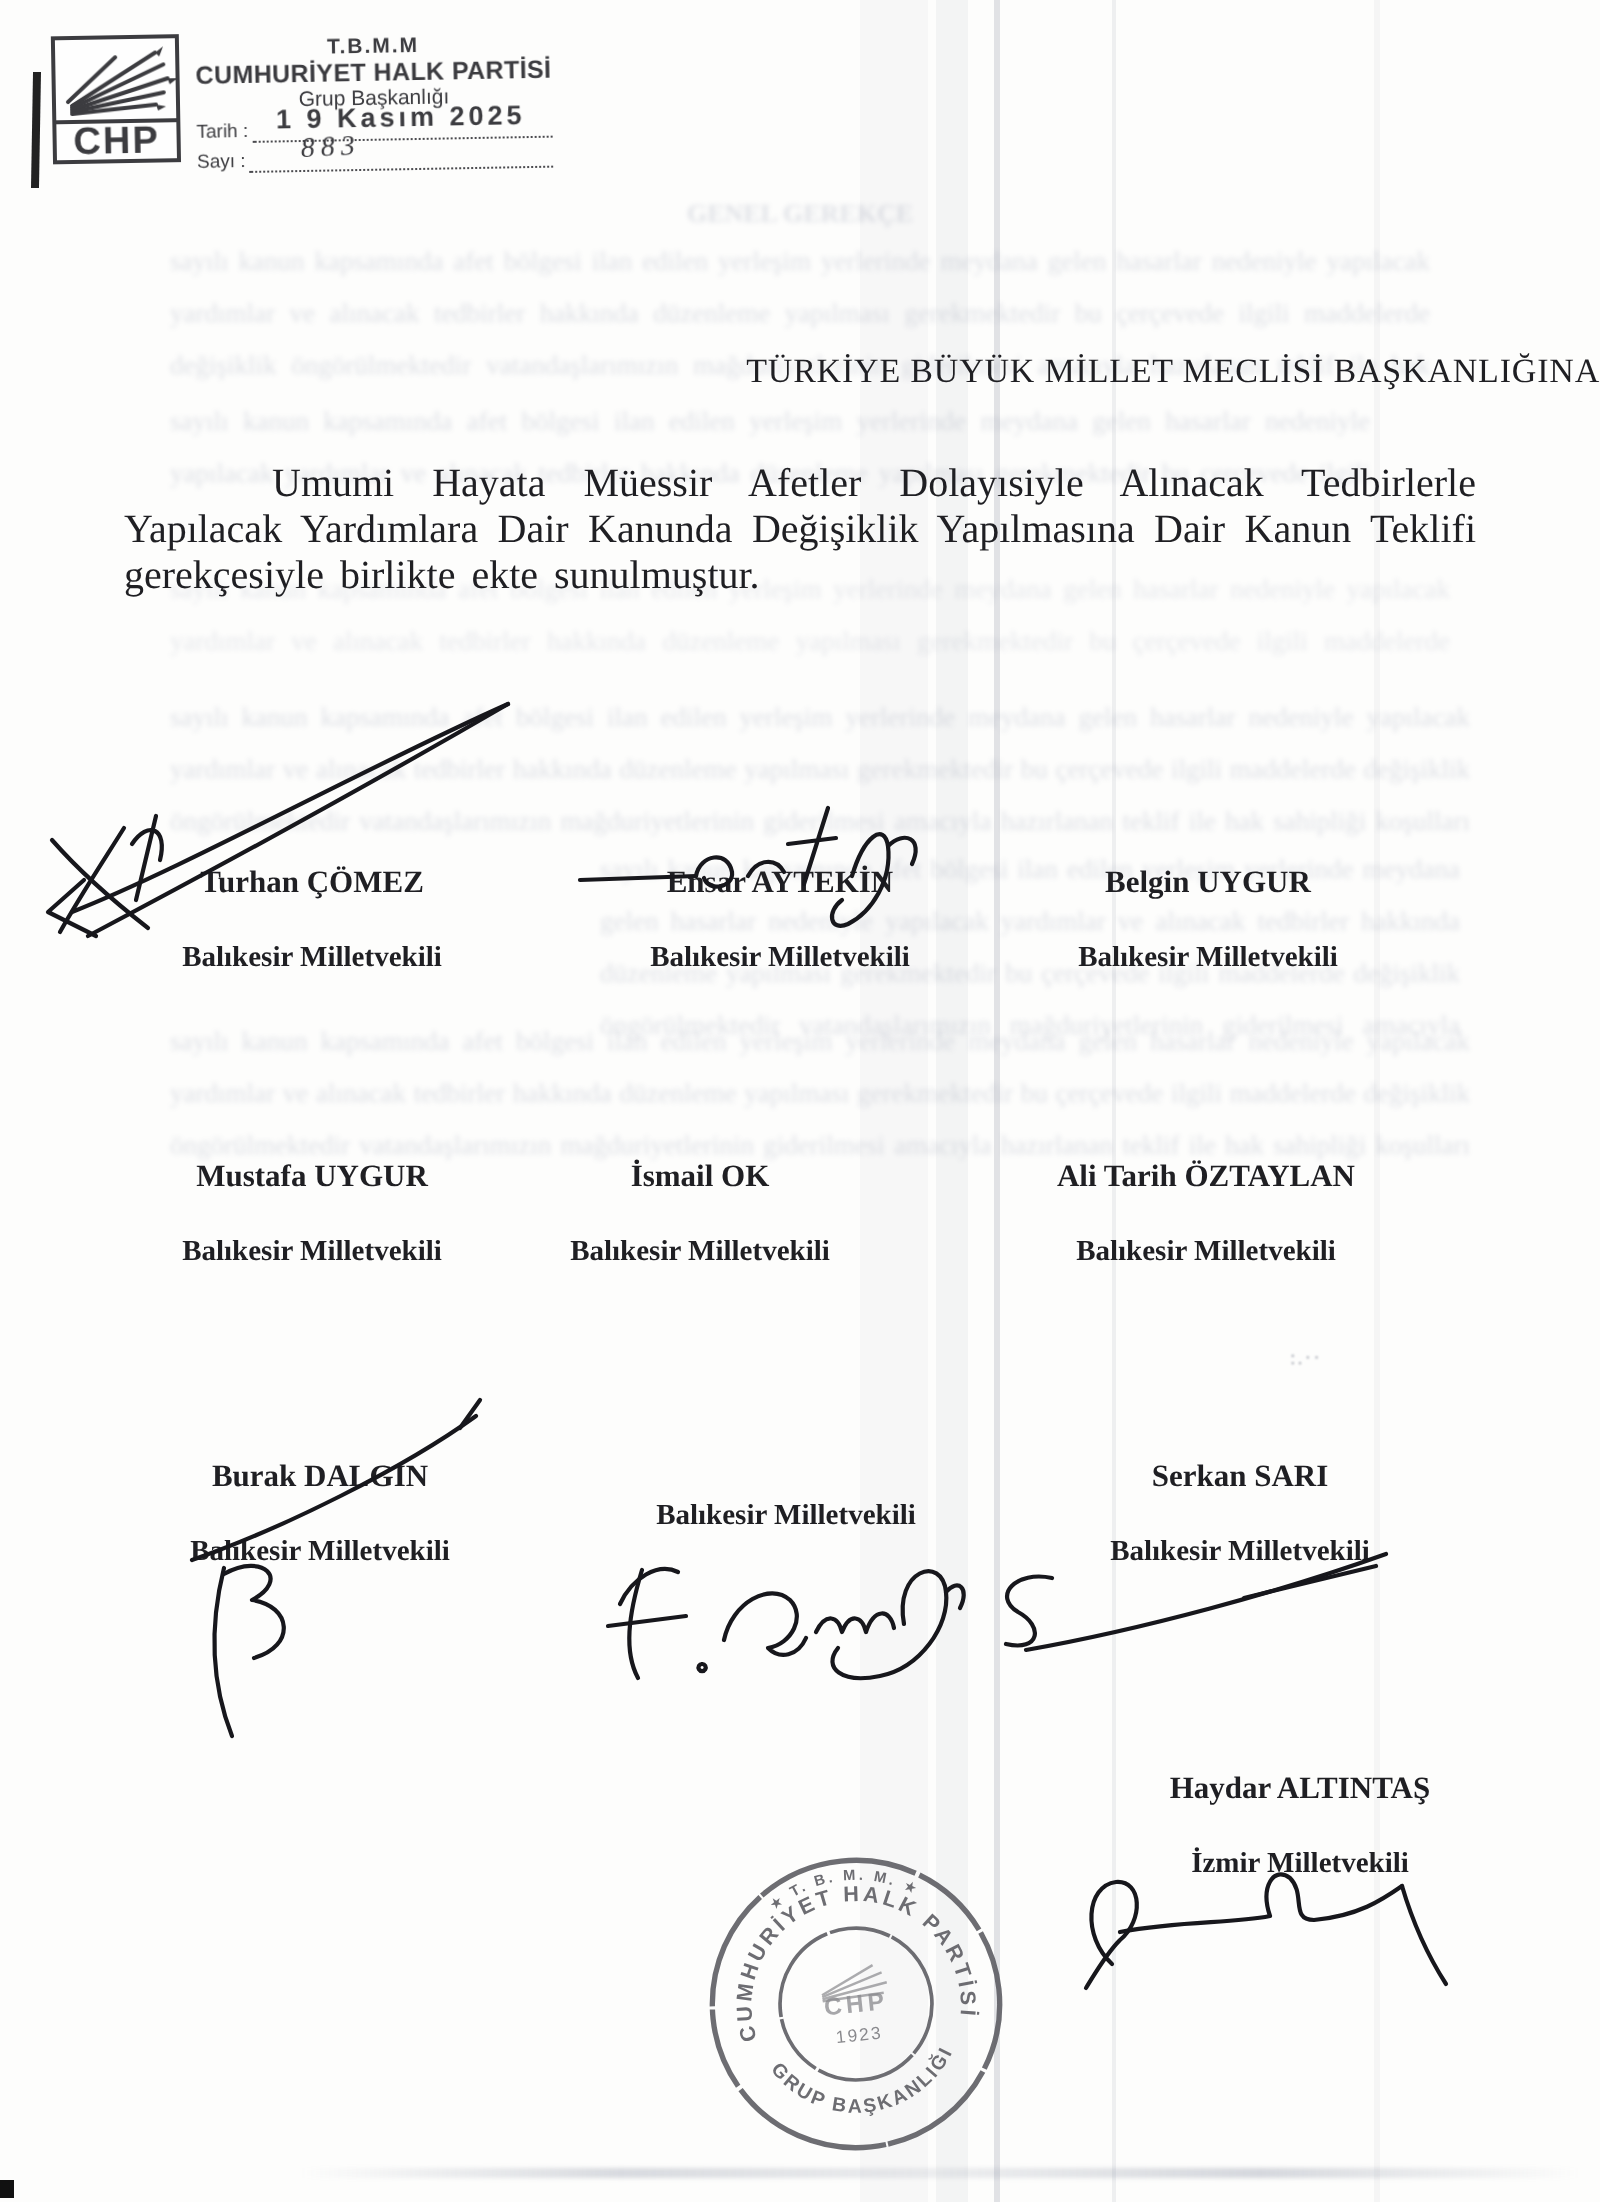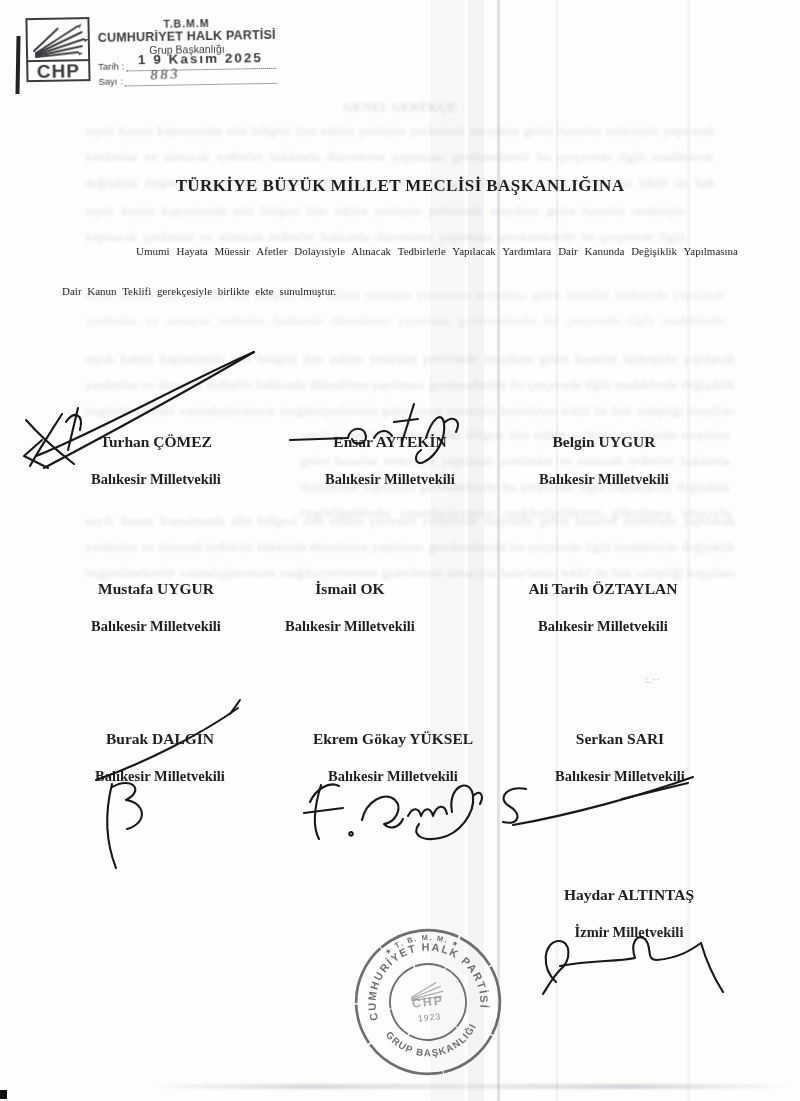--- a/index.html
+++ b/index.html
@@ -30,24 +30,24 @@
   .hs-right{flex:1;padding-top:2px;}
   .hs-tbmm{font-weight:bold;font-size:10.5px;text-align:center;letter-spacing:1px;}
   .hs-party{font-weight:bold;font-size:12.5px;letter-spacing:.2px;white-space:nowrap;}
   .hs-unit{font-size:10.5px;text-align:center;}
   .hs-field{display:flex;align-items:flex-end;font-size:9.5px;margin-top:3px;position:relative;}
   .hs-label{flex:0 0 auto;padding-right:2px;}
   .hs-dots{flex:1;border-bottom:1.6px dotted #4a4a4e;height:11px;position:relative;}
   .hs-date{position:absolute;left:12px;top:-7px;font-weight:bold;font-size:13.5px;letter-spacing:2px;white-space:nowrap;font-family:"Liberation Sans","DejaVu Sans",sans-serif;}
   .hs-sayi{position:absolute;left:26px;top:-7px;font-size:14px;font-style:italic;letter-spacing:3px;transform:rotate(-2deg);font-family:"Liberation Serif",serif;}
   
-  .doc-title{position:absolute;left:0;top:176px;width:100%;text-align:center;
-    font-weight:bold;font-size:17px;letter-spacing:.4px;}
+  .doc-title{position:absolute;left:0;top:176px;width:100%;text-align:right;
+    font-weight:normal;font-size:17px;letter-spacing:.4px;}
   .doc-body{position:absolute;left:62px;top:231px;width:676px;
-    font-size:11px;line-height:40px;text-align:justify;text-indent:74px;word-spacing:3px;}
+    font-size:20px;line-height:23px;text-align:justify;text-indent:74px;word-spacing:3px;}
   .doc-closing{position:absolute;left:62px;top:326px;width:676px;
     font-size:16.5px;text-indent:74px;}
   
   .signer{position:absolute;width:220px;text-align:center;}
   .s-name{font-weight:bold;font-size:15.5px;white-space:nowrap;}
   .s-title{font-weight:bold;font-size:14.5px;margin-top:20px;white-space:nowrap;}
   
   .sig{position:absolute;pointer-events:none;}
   .sig path{fill:none;stroke:#17171c;stroke-width:2.1;stroke-linecap:round;stroke-linejoin:round;}
   
@@ -139,28 +139,27 @@
   </div>
   <div class="signer" style="left:493px;top:580px;">
     <div class="s-name">Ali Tarih ÖZTAYLAN</div>
     <div class="s-title">Balıkesir Milletvekili</div>
   </div>
   <div class="signer" style="left:50px;top:730px;">
     <div class="s-name">Burak DALGIN</div>
     <div class="s-title">Balıkesir Milletvekili</div>
   </div>
   <div class="signer" style="left:283px;top:730px;">
-    <div class="s-name">Ekrem Gökay YÜKSEL</div>
     <div class="s-title">Balıkesir Milletvekili</div>
   </div>
   <div class="signer" style="left:510px;top:730px;">
     <div class="s-name">Serkan SARI</div>
     <div class="s-title">Balıkesir Milletvekili</div>
   </div>
-  <div class="signer" style="left:519px;top:886px;text-align:center;">
+  <div class="signer" style="left:540px;top:886px;text-align:center;">
     <div class="s-name">Haydar ALTINTAŞ</div>
     <div class="s-title">İzmir Milletvekili</div>
   </div>
 
   <svg class="sig" style="left:22px;top:344px;" width="240" height="128" viewBox="0 0 240 128">
     <path d="M14,112 C70,90 160,40 232,8"></path>
     <path d="M232,8 C170,44 90,88 22,124"></path>
     <path d="M40,70 C30,86 18,104 8,122"></path>
     <path d="M4,76 C18,92 34,106 52,120"></path>
     <path d="M56,64 L46,106 M44,78 C52,66 62,70 58,86"></path>

